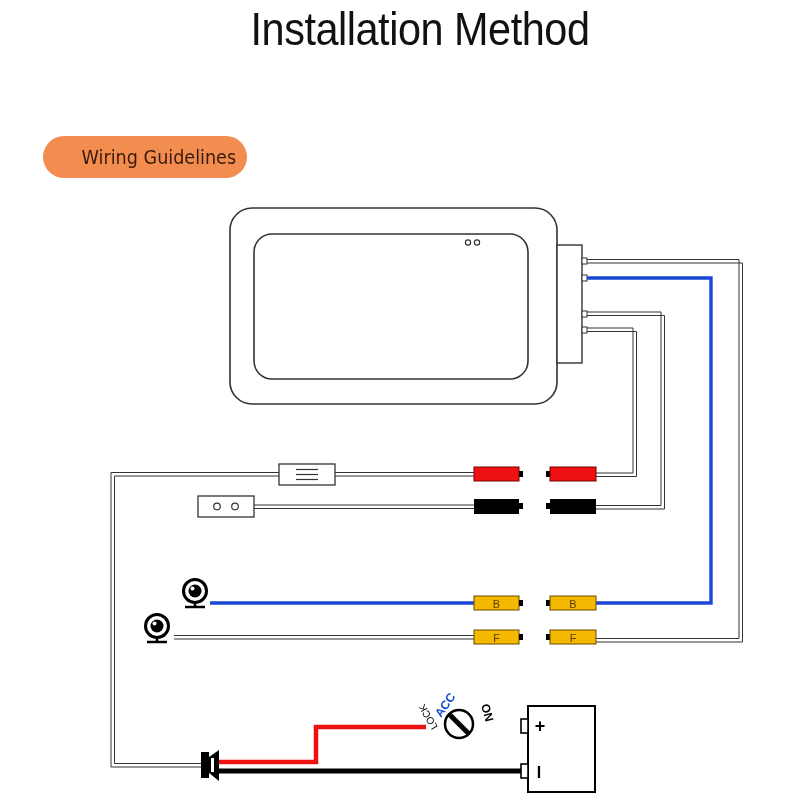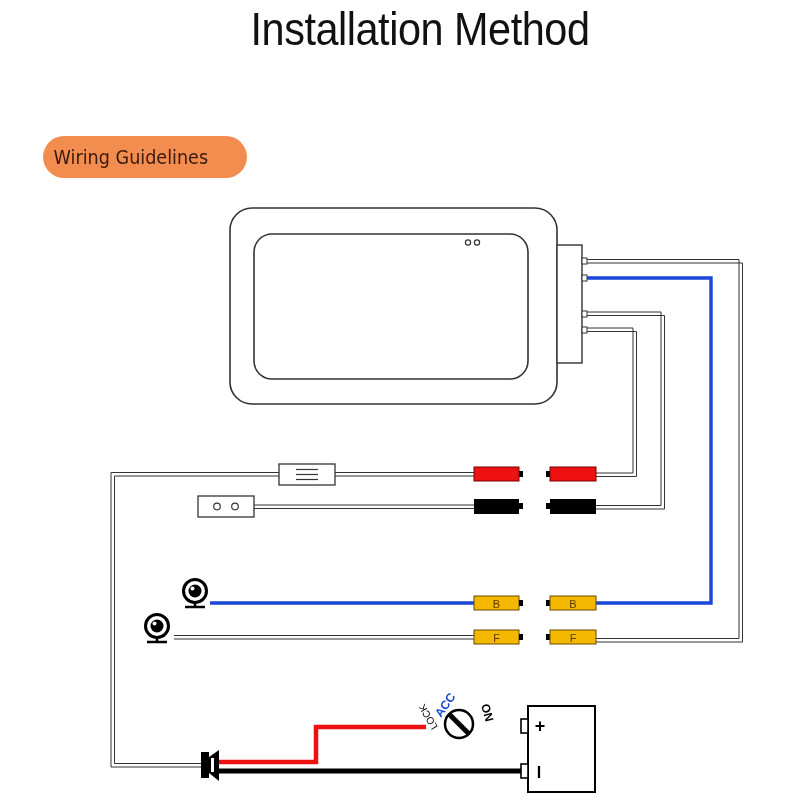--- a/index.html
+++ b/index.html
@@ -1,18 +1,18 @@
 <!DOCTYPE html>
 <html><head>
 <meta charset="utf-8">
 <style>
   html, body { margin:0; padding:0; background:#ffffff; }
   body { width:800px; height:800px; position:relative; overflow:hidden; font-family:"Liberation Sans", sans-serif; }
   .title { position:absolute; left:0; top:2px; width:840px; text-align:center; font-size:46px; color:#111; letter-spacing:-0.5px; transform:scaleX(0.9); transform-origin:420px 0; }
-  .badge { position:absolute; left:43px; top:136px; width:204px; height:42px; border-radius:21px; background:#f28d4f; color:#3a1a0c; font-size:20px; line-height:42px; text-align:left; font-family:"DejaVu Sans", sans-serif; transform-origin:center; }
+  .badge { position:absolute; left:43px; top:136px; width:204px; height:42px; border-radius:21px; background:#f28d4f; color:#3a1a0c; font-size:20px; line-height:42px; text-align:right; font-family:"DejaVu Sans", sans-serif; transform-origin:center; }
   .badge span { display:inline-block; transform:scaleX(0.88); }
   svg { position:absolute; left:0; top:0; }
   .lbl { font-family:"Liberation Sans", sans-serif; font-size:11px; fill:#5a3a00; }
 </style>
 </head>
 <body>
 
 <div class="title">Installation Method</div>
 <div class="badge"><span>Wiring Guidelines</span></div>
 

